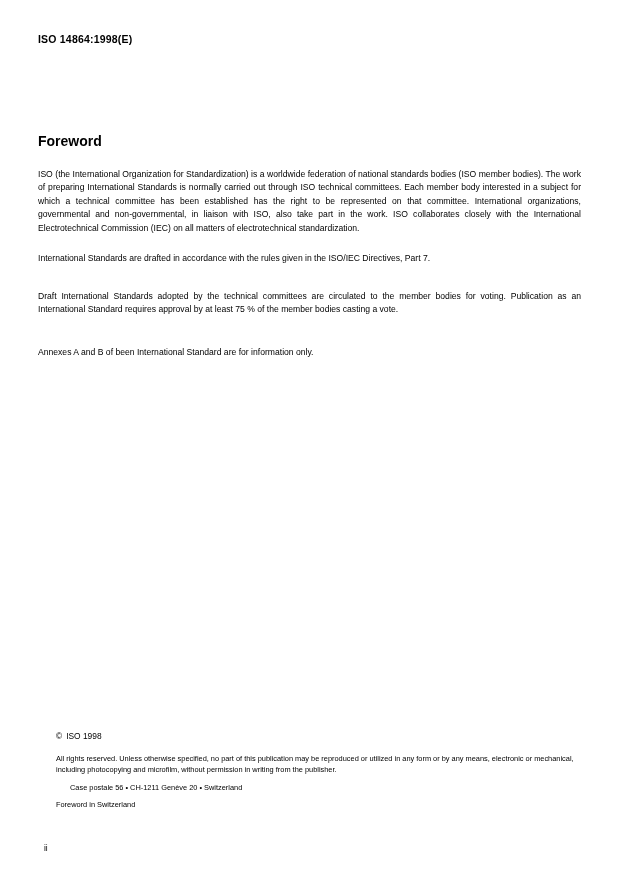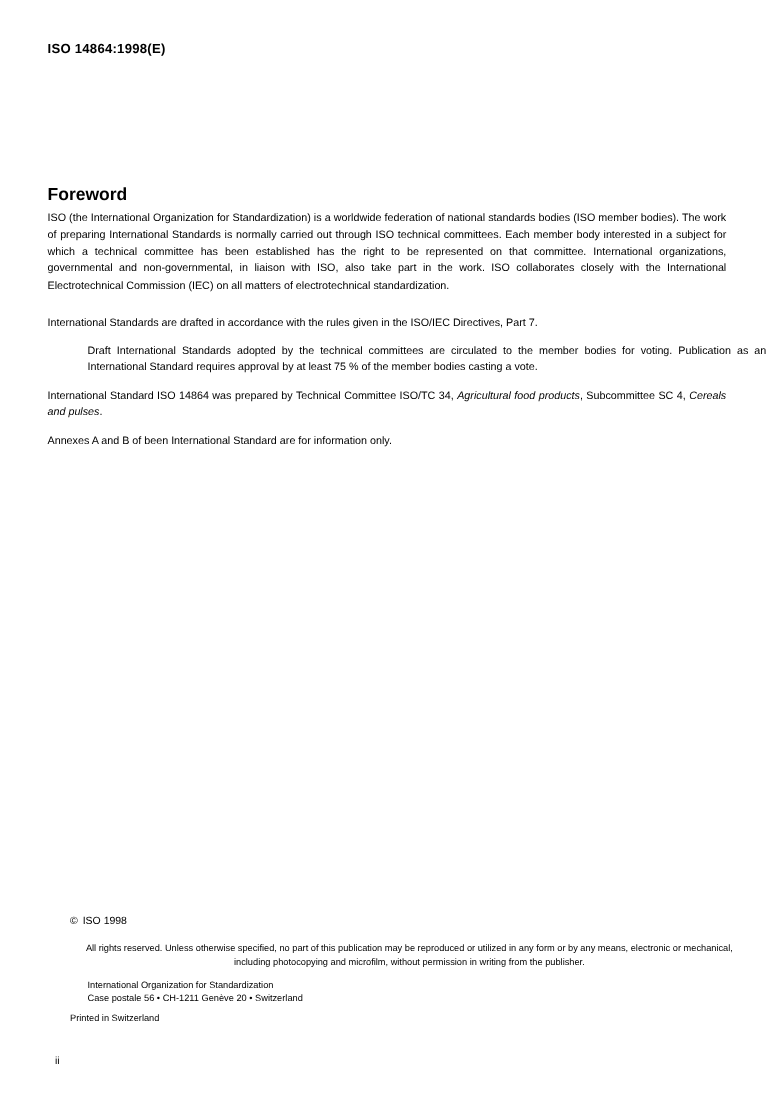--- a/index.html
+++ b/index.html
@@ -26,35 +26,35 @@
     position: absolute;
     left: 38px;
     top: 33px;
     font-size: 10.5px;
     font-weight: bold;
     letter-spacing: 0.2px;
   }
   .foreword-title {
     position: absolute;
     left: 38px;
-    top: 147px;
+    top: 133px;
     font-size: 14px;
     font-weight: bold;
   }
   .body-block {
     position: absolute;
     left: 38px;
     width: 543px;
     font-size: 8.6px;
     line-height: 13.4px;
     text-align: justify;
   }
   .p1 { top: 168px; }
   .p2 { top: 252px; }
-  .p3 { top: 274px; margin-left: 32px; }
+  .p3 { top: 290px; }
   .p4 { top: 310px; }
   .p5 { top: 346px; }
   .body-block em {
     font-style: italic;
   }
   .footer {
     position: absolute;
     left: 56px;
     width: 543px;
     top: 730px;
@@ -64,21 +64,21 @@
     line-height: 12px;
     margin: 0 0 12px 0;
   }
   .copyright .cmark {
     margin-right: 4px;
   }
   .rights {
     font-size: 7.4px;
     line-height: 10.6px;
     margin: 0 0 8px 0;
-    text-align: center;
+    text-align: left;
     width: 543px;
   }
   .addr {
     font-size: 7.4px;
     line-height: 10.6px;
     margin-left: 14px;
   }
   .addr div {
     white-space: pre;
   }
@@ -102,29 +102,27 @@
   <div class="header-std">ISO 14864:1998(E)</div>
 
   <div class="foreword-title">Foreword</div>
 
   <div class="body-block p1">ISO (the International Organization for Standardization) is a worldwide federation of national standards bodies (ISO member bodies). The work of preparing International Standards is normally carried out through ISO technical committees. Each member body interested in a subject for which a technical committee has been established has the right to be represented on that committee. International organizations, governmental and non-governmental, in liaison with ISO, also take part in the work. ISO collaborates closely with the International Electrotechnical Commission (IEC) on all matters of electrotechnical standardization.</div>
 
   <div class="body-block p2">International Standards are drafted in accordance with the rules given in the ISO/IEC Directives, Part 7.</div>
 
   <div class="body-block p3">Draft International Standards adopted by the technical committees are circulated to the member bodies for voting. Publication as an International Standard requires approval by at least 75 % of the member bodies casting a vote.</div>
 
-  <div class="body-block p4"><span>International Standard ISO 14864 was prepared by Technical Committee ISO/TC 34, </span><em>Agricultural food products</em><span>, Subcommittee SC 4, </span><em>Cereals and pulses</em><span>.</span></div>
 
   <div class="body-block p5">Annexes A and B of been International Standard are for information only.</div>
 
   <div class="footer">
     <div class="copyright"><span class="cmark">©</span><span>ISO 1998</span></div>
     <div class="rights">All rights reserved. Unless otherwise specified, no part of this publication may be reproduced or utilized in any form or by any means, electronic or mechanical, including photocopying and microfilm, without permission in writing from the publisher.</div>
     <div class="addr">
-      <div>International Organization for Standardization</div>
       <div>Case postale 56 • CH-1211 Genève 20 • Switzerland</div>
     </div>
-    <div class="printed">Printed in Switzerland</div>
+    <div class="printed">Foreword in Switzerland</div>
   </div>
 
   <div class="page-number">ii</div>
 
 </div>
 
 </body></html>

